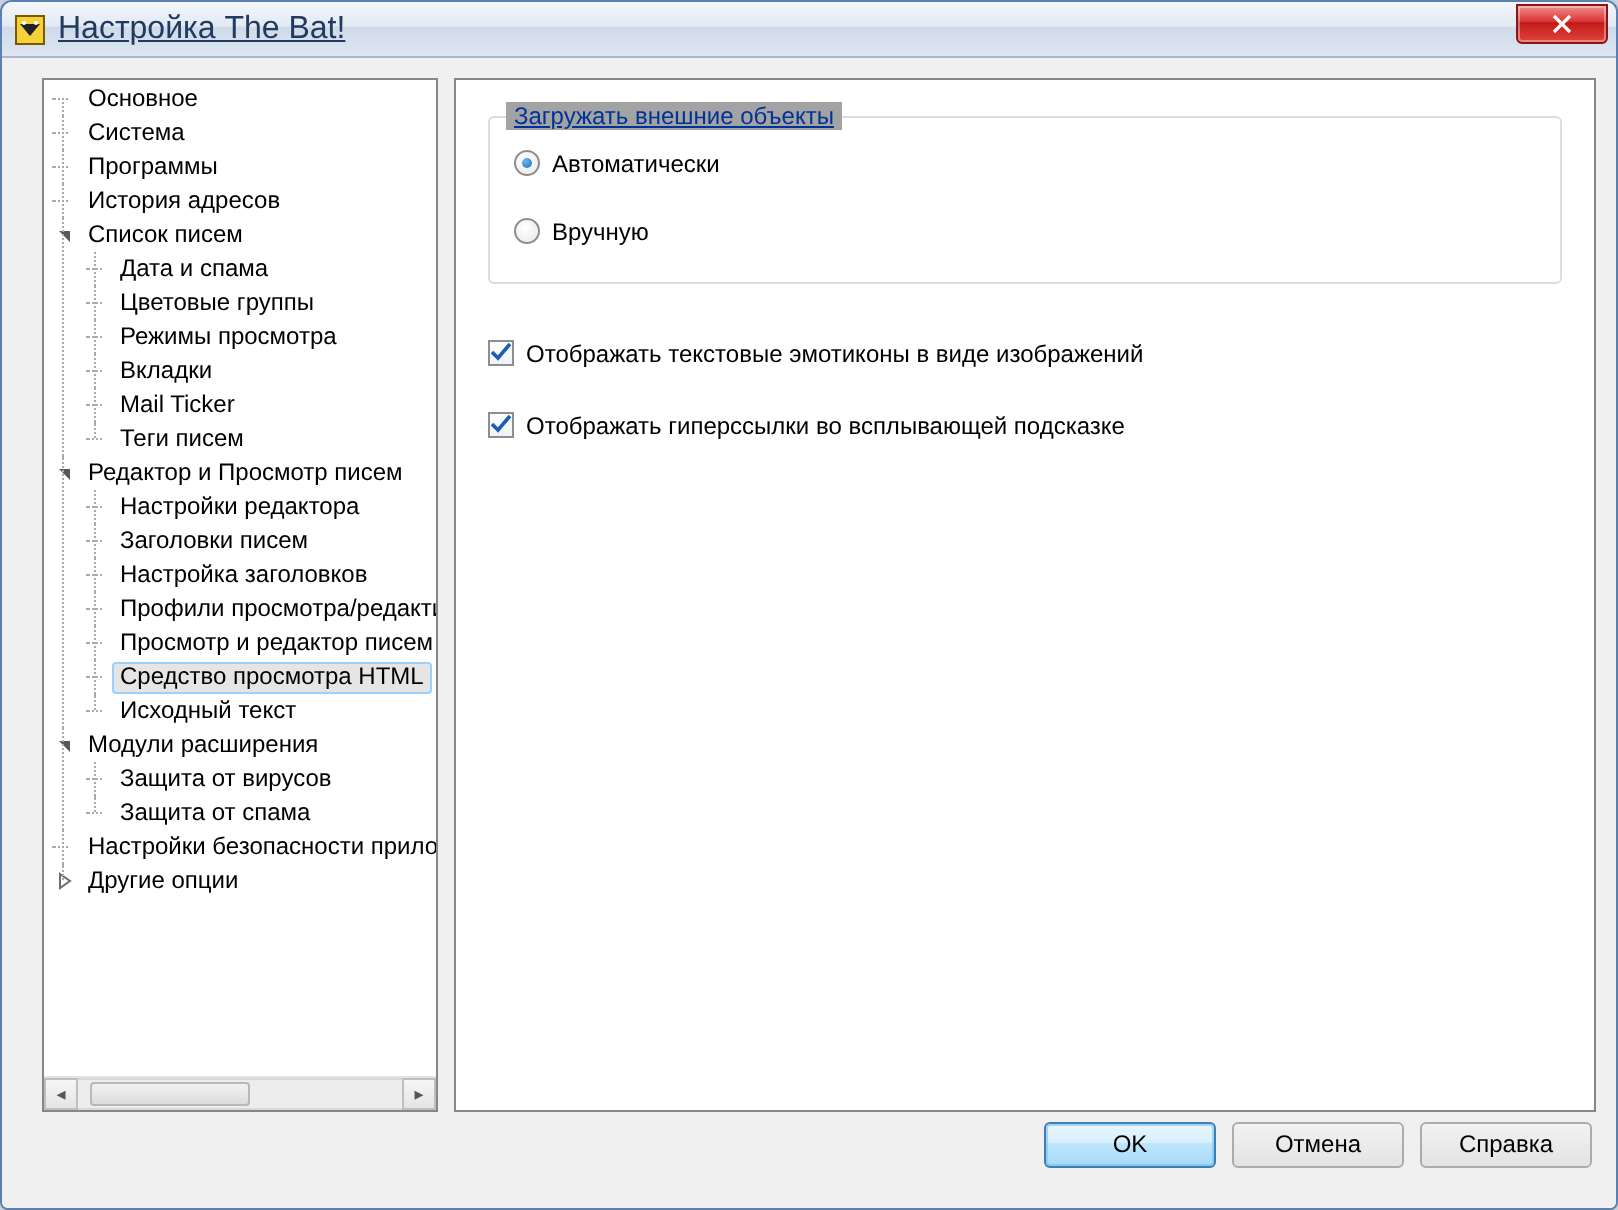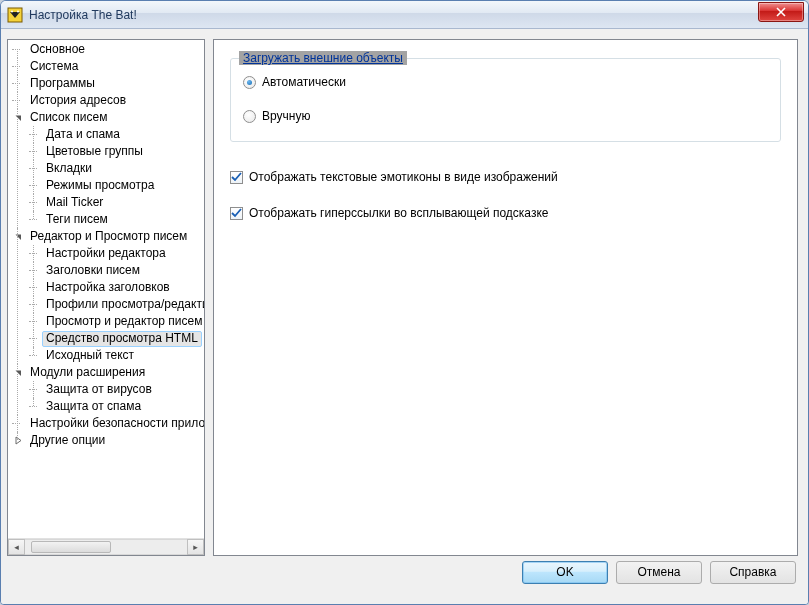--- a/index.html
+++ b/index.html
@@ -36,43 +36,44 @@
     position: relative;
   }
   .titlebar .app-icon {
     width: 16px; height: 16px;
     margin-right: 6px;
     display: flex; align-items: center; justify-content: center;
   }
   .titlebar .app-icon svg { width: 16px; height: 16px; }
   .titlebar .title {
     color: #213a5e;
-    font-size: 12px;
+    font-size: 16px;
     flex: 1;
+    text-decoration: underline;
   }
   .close-btn {
     width: 46px;
     height: 20px;
     background: linear-gradient(to bottom, #f08f8f 0%, #d9302e 45%, #c31a17 46%, #e0443f 100%);
     border: 1px solid #8a1613;
     border-radius: 0 0 3px 3px;
     margin-top: -6px;
     display: flex;
     align-items: center;
     justify-content: center;
     color: #fff;
     cursor: pointer;
     box-shadow: inset 0 0 0 1px rgba(255,255,255,0.35);
   }
   .close-btn svg { width: 10px; height: 10px; }
   .content-area {
     flex: 1;
     background: #f0f0f0;
     display: flex;
-    padding: 10px 10px 6px 6px;
+    padding: 10px 10px 6px 20px;
     gap: 8px;
     min-height: 0;
   }
   .tree-panel {
     width: 198px;
     background: #fff;
     border: 1px solid #828790;
     display: flex;
     flex-direction: column;
     min-height: 0;
@@ -195,21 +196,20 @@
     top: -8px;
     left: 8px;
     background: #a3a3a3;
     padding: 0 4px;
     color: #003399;
     font-size: 12px;
     text-decoration: underline;
   }
   .radio-row, .check-row {
     display: flex;
-    align-items: center;
     gap: 6px;
     padding: 6px 0;
     color: #000;
   }
   .radio {
     width: 13px; height: 13px;
     border-radius: 50%;
     border: 1px solid #8e8e8e;
     background: radial-gradient(circle at 40% 35%, #fff, #e8e8e8);
     display: flex; align-items: center; justify-content: center;
@@ -333,27 +333,27 @@
                 </li>
                 <li>
                   <div class="row">
                     <span class="dash"></span>
                     <span class="label">Цветовые группы</span>
                   </div>
                 </li>
                 <li>
                   <div class="row">
                     <span class="dash"></span>
+                    <span class="label">Режимы просмотра</span>
+                  </div>
+                </li>
+                <li>
+                  <div class="row">
+                    <span class="dash"></span>
                     <span class="label">Вкладки</span>
-                  </div>
-                </li>
-                <li>
-                  <div class="row">
-                    <span class="dash"></span>
-                    <span class="label">Режимы просмотра</span>
                   </div>
                 </li>
                 <li>
                   <div class="row">
                     <span class="dash"></span>
                     <span class="label">Mail Ticker</span>
                   </div>
                 </li>
                 <li>
                   <div class="row">

